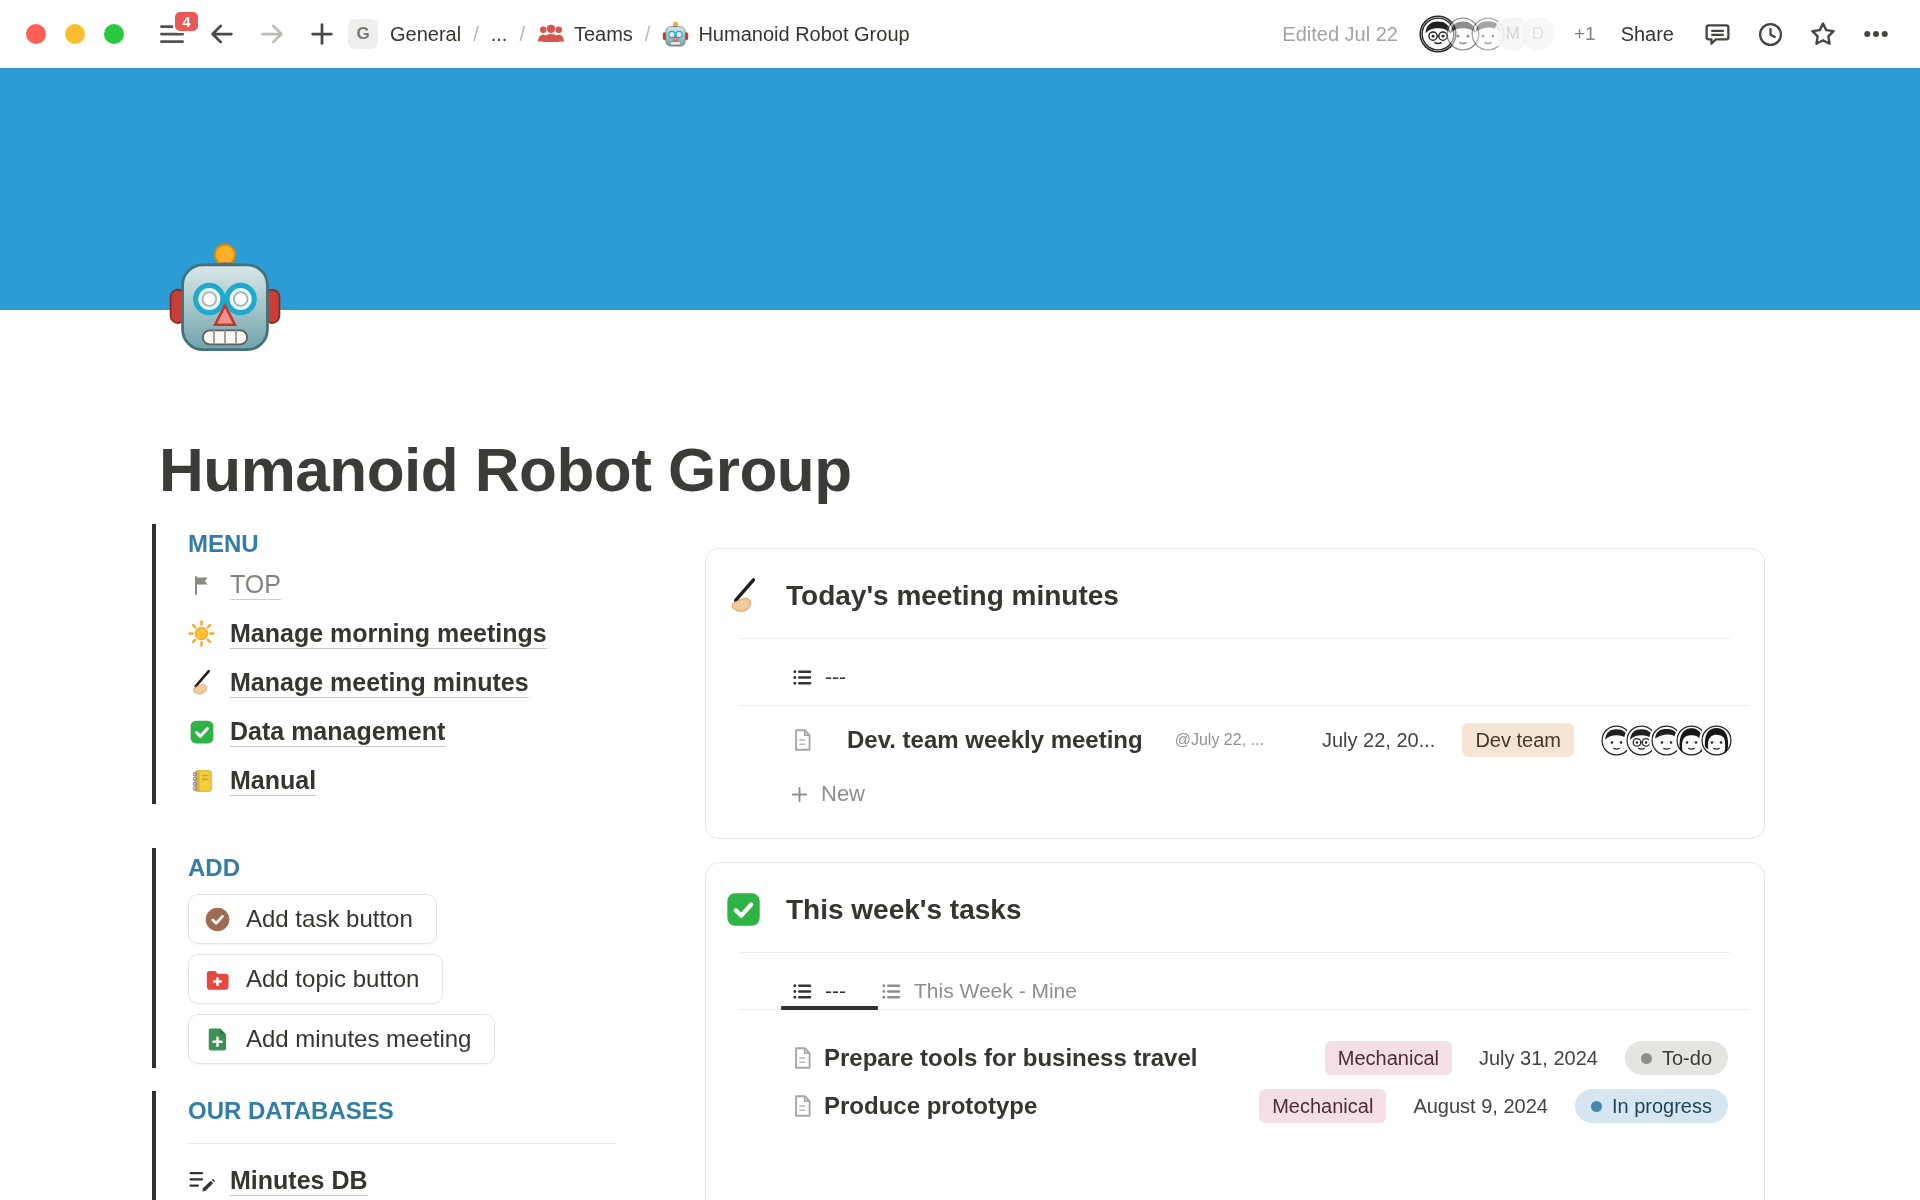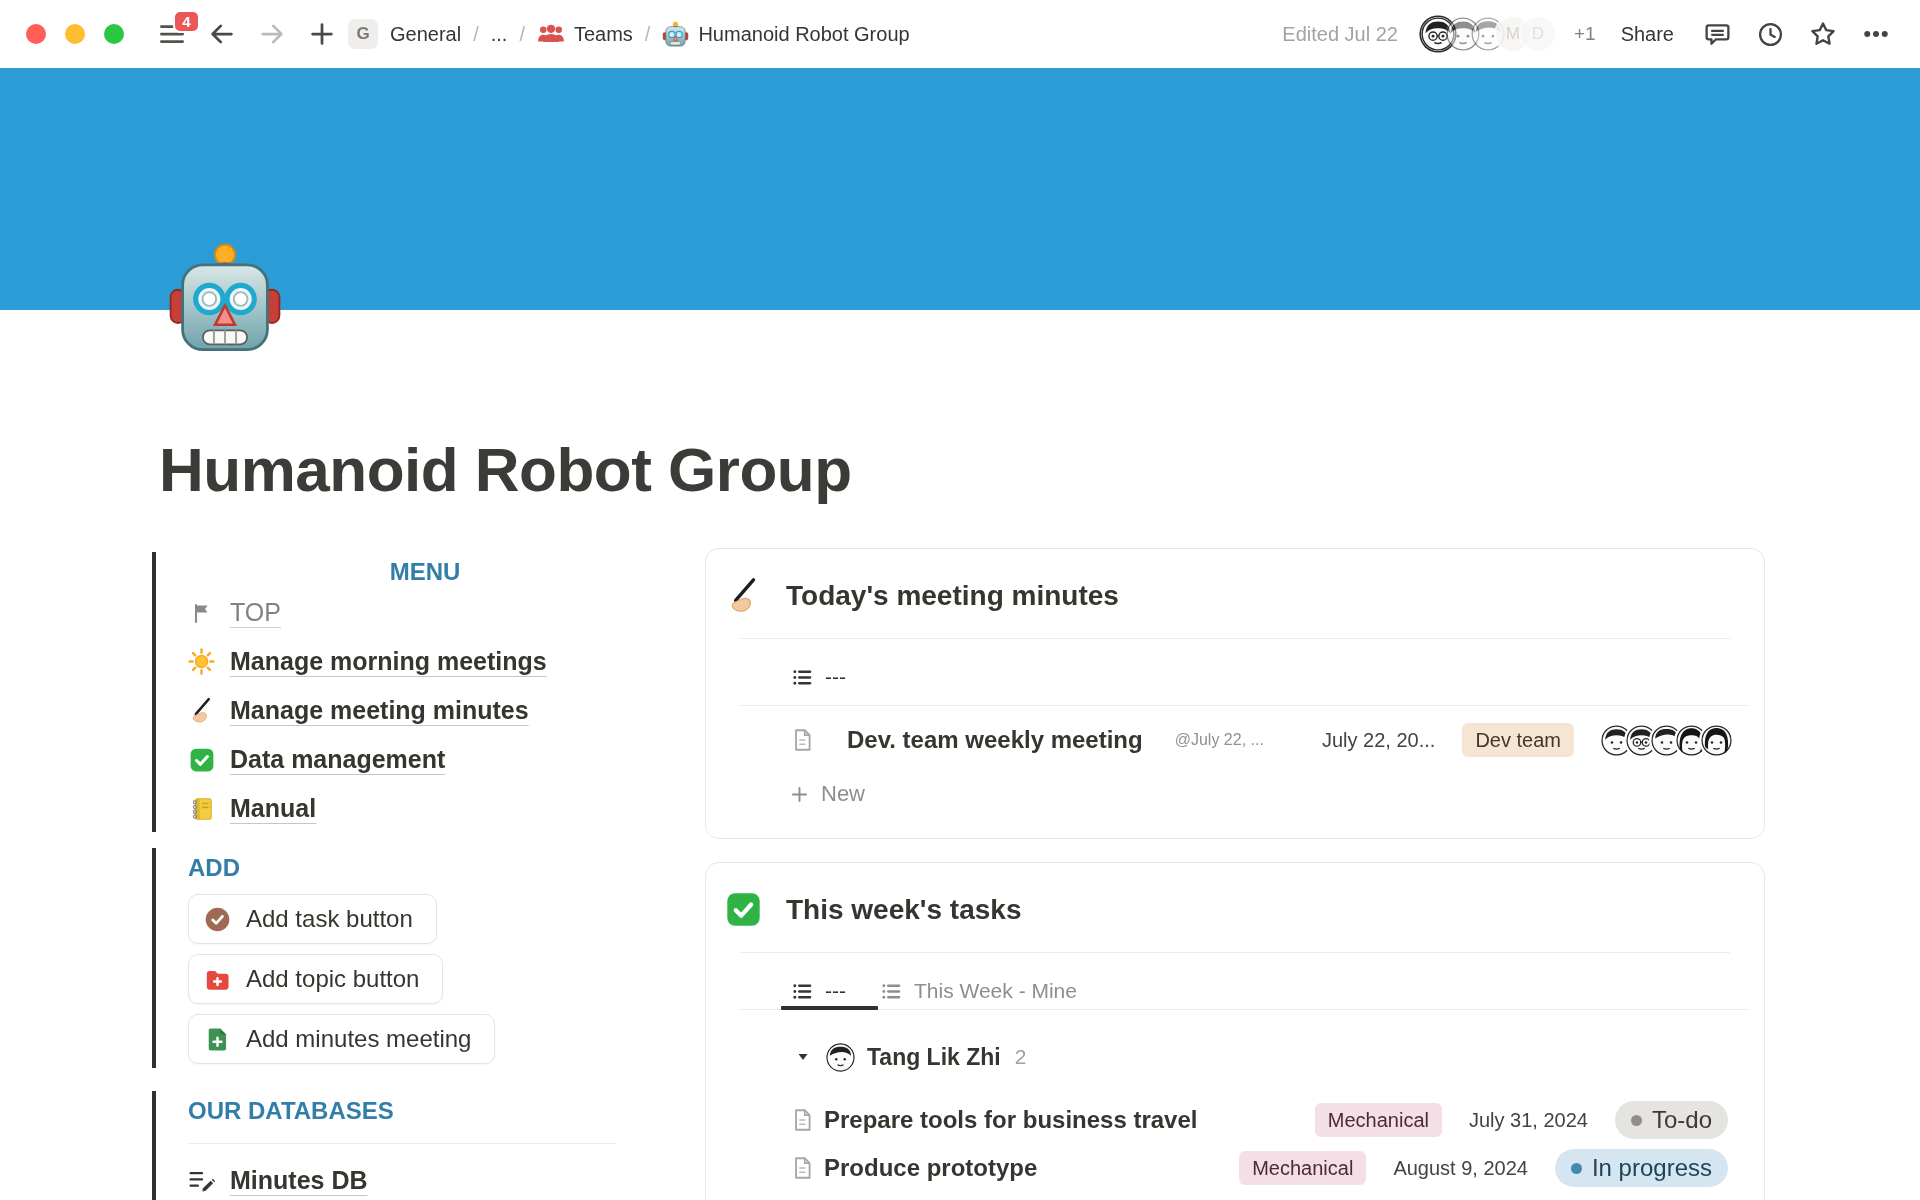--- a/index.html
+++ b/index.html
@@ -38,21 +38,21 @@
   .share-btn { font-size:20px; color:#37352F; padding:4px 8px; cursor:pointer; }
 
   
   .cover { position:absolute; top:68px; left:0; width:100%; height:242px; background:#2B9CD5; }
   .page-icon { position:absolute; left:166px; top:240px; width:118px; height:118px; z-index:3; cursor:pointer; }
   .page-title { position:absolute; left:159px; top:434px; font-size:62px; font-weight:700;
     letter-spacing:-.5px; color:#3B3B38; }
 
   
   .section { position:absolute; left:152px; border-left:4px solid #31302E; padding-left:32px; width:510px; }
-  #menu-section { top:552px; height:280px;text-align:center; }
+  #menu-section { top:524px; height:280px; }
   #add-section  { top:848px; height:220px; }
   #db-section   { top:1091px; height:120px; }
   .section-header { color:#337EA9; font-weight:700; font-size:24px; line-height:32px; margin-top:4px; }
   .menu-row { display:flex; align-items:center; gap:15px; height:49px; cursor:pointer; }
   .menu-ico { width:27px; height:27px; flex:none; display:flex; align-items:center; justify-content:center; }
   .menu-link { font-size:25px; font-weight:600; color:#37352F; text-decoration:underline;
     text-decoration-color:rgba(55,53,47,.28); text-decoration-thickness:1px; text-underline-offset:6px; }
   .menu-link.muted { color:#82827C; font-weight:500; text-decoration-color:rgba(130,130,124,.4); }
   .add-btn { display:flex; width:fit-content; align-items:center; gap:15px; height:50px;
     padding:0 23px 0 15px; border:1px solid #E5E4E1; border-radius:10px; background:#fff;
@@ -92,21 +92,21 @@
   .new-row { display:flex; align-items:center; gap:11px; color:#8F8E8A; font-size:22px;
     padding:17px 34px 0 83px; cursor:pointer; }
   .group-row { display:flex; align-items:center; padding-left:88px; margin-top:32px; height:30px; }
   .group-toggle { width:18px; height:18px; margin-right:14px; cursor:pointer; flex:none; }
   .group-avatar { width:29px; height:29px; border-radius:50%; margin-right:12px; flex:none; }
   .group-name { font-size:23px; font-weight:600; color:#37352F; }
   .group-count { font-size:21px; color:#A3A19D; margin-left:14px; }
   .task-row { display:flex; align-items:center; padding:0 36px 0 83px; height:48px; margin-top:0; cursor:pointer; }
   .task-row.first { margin-top:24px; }
   .task-title { font-size:24px; font-weight:600; color:#37352F; white-space:nowrap; }
-  .pill { display:inline-flex; align-items:center; gap:10px; font-size:24px; line-height:1;
+  .pill { display:inline-flex; align-items:center; gap:10px; font-size:20px; line-height:1;
     padding:7px 16px; border-radius:999px; white-space:nowrap; }
   .pill .dot { width:11px; height:11px; border-radius:50%; flex:none; }
   .pill.todo { background:#E5E4E1; color:#3C3A36; } .pill.todo .dot { background:#8F8E8A; }
   .pill.inprog { background:#D6E6F0; color:#1E4458; } .pill.inprog .dot { background:#4289B4; }
 
   svg { display:block; }
   .tb-glyph { color:#4C4A46; }
 </style>
 </head>
 <body>
@@ -463,30 +463,20 @@
       <div class="view-tab inactive">
         <svg width="23" height="23" viewBox="0 0 24 24" style="color:#8F8E8A">
             <use href="#listview"></use>
           </svg>
         <span>This Week - Mine</span>
       </div>
     </div>
     <div class="tabs-divider">
       <div class="active-underline"></div>
     </div>
-    <div class="group-row">
-      <svg class="group-toggle" viewBox="0 0 24 24">
-        <path d="M6,8 H18 L12,16 Z" fill="#37352F"></path>
-      </svg>
-      <svg class="group-avatar" viewBox="0 0 24 24">
-          <use href="#f3"></use>
-        </svg>
-      <span class="group-name">Tang Lik Zhi</span>
-      <span class="group-count">2</span>
-    </div>
     <div class="task-row first">
       <svg class="row-ico" viewBox="0 0 24 24">
           <use href="#doc-outline"></use>
         </svg>
       <span class="task-title">Prepare tools for business travel</span>
       <div class="row-right">
         <span class="tag mechanical">Mechanical</span>
         <span class="row-date">July 31, 2024</span>
         <span class="pill todo">
           <span class="dot"></span>

